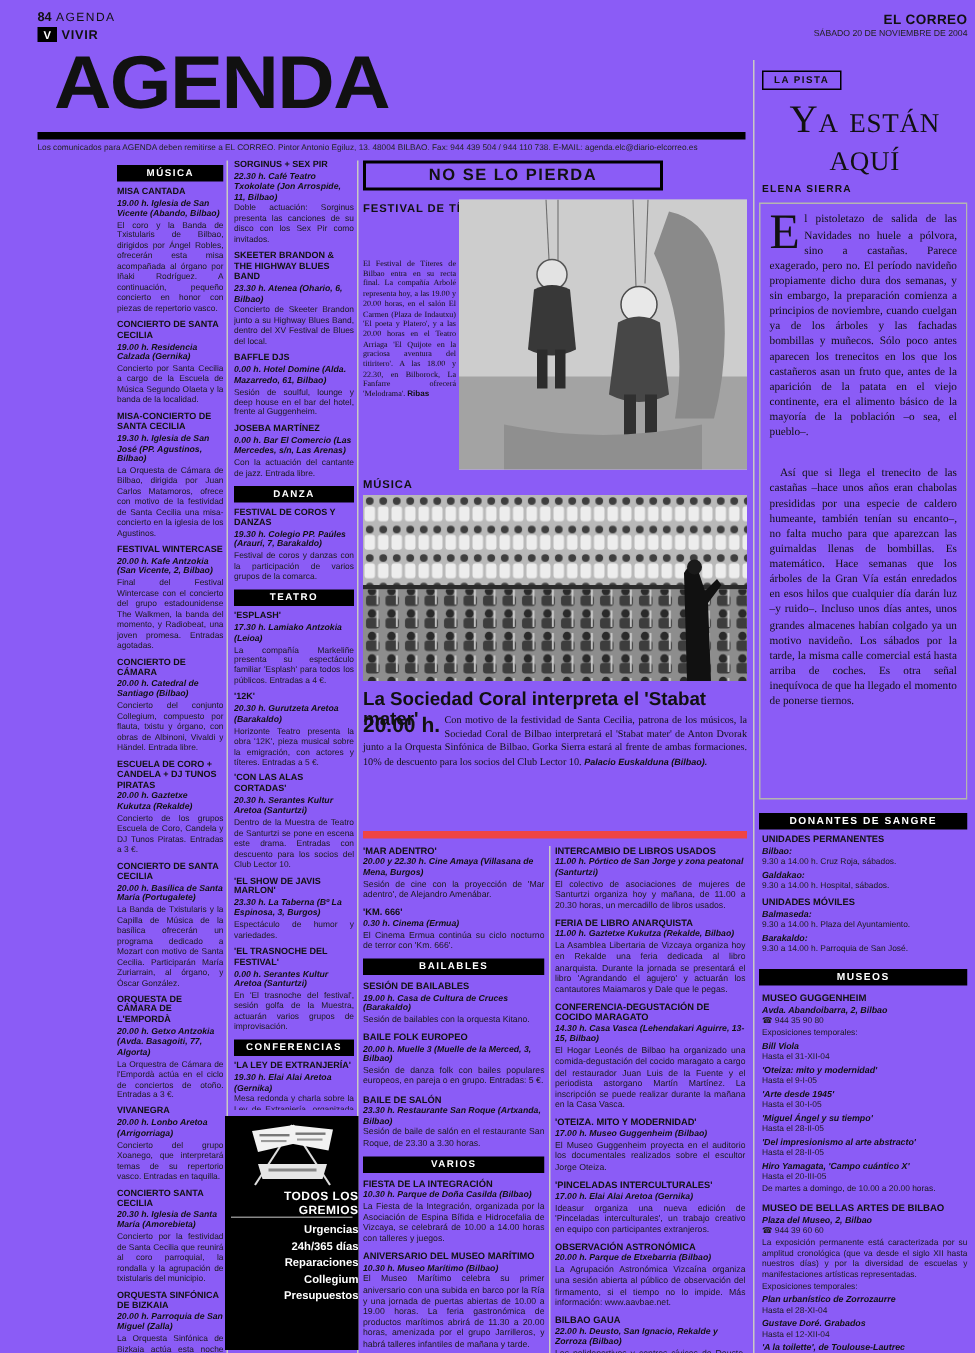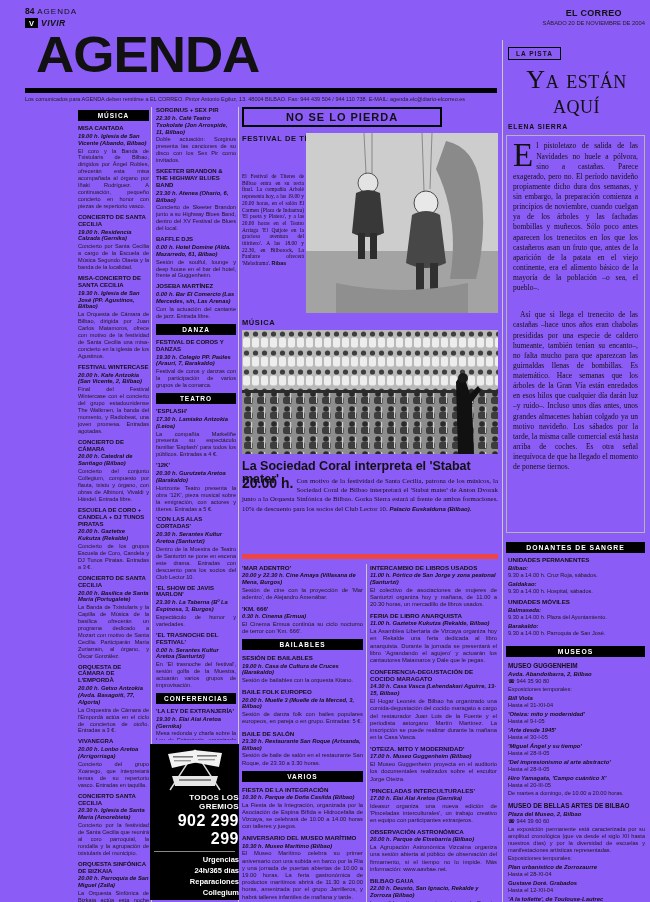--- a/index.html
+++ b/index.html
@@ -7,22 +7,22 @@
         font-family:"Liberation Sans",sans-serif;color:#111;margin:0 auto;}
   [data-name]{box-sizing:border-box;}
 
   
   .hdr-left{position:absolute;left:25px;top:6px;}
   .folio{font-size:8px;letter-spacing:1px;}
   .folio b{font-weight:900;font-size:8.5px;letter-spacing:0;}
   .vivir-row{display:flex;align-items:center;gap:3px;margin-top:2px;}
   .v-box{width:13px;height:10px;background:#000;color:#fff;font-weight:900;font-size:7.5px;
          display:flex;align-items:center;justify-content:center;}
-  .vivir{font-weight:900;font-size:8.5px;letter-spacing:.5px;font-style:italic;}
-  .hdr-right{position:absolute;right:5px;top:8px;text-align:center;}
+  .vivir{font-weight:900;font-size:8.5px;letter-spacing:.5px;}
+  .hdr-right{position:absolute;right:5px;top:8px;text-align:right;}
   .paper{font-weight:900;font-size:9px;letter-spacing:.3px;}
   .pdate{font-size:5.8px;margin-top:2px;color:#222;}
 
   
   .masthead{position:absolute;left:36px;top:30px;font-size:50px;font-weight:900;line-height:1;
             letter-spacing:-1px;transform:scaleX(1.06);transform-origin:left;}
   .thick-rule{position:absolute;left:25px;top:88px;width:472px;height:5px;background:#000;}
   .contact{position:absolute;left:25px;top:96px;width:472px;font-size:5.5px;color:#222;}
 
   
@@ -476,21 +476,20 @@
       <path d="M44,4 L16,8 L20,22 L46,16 Z" fill="#f2f2f2"></path>
       <path d="M42,4 L70,7 L67,21 L40,16 Z" fill="#f2f2f2"></path>
       <rect x="21" y="10" width="20" height="1.6" fill="#777"></rect>
       <rect x="22" y="14" width="17" height="1.4" fill="#999"></rect>
       <rect x="45" y="9" width="20" height="1.6" fill="#777"></rect>
       <rect x="46" y="13" width="17" height="1.4" fill="#999"></rect>
       <path d="M20,30 L66,30 L63,40 L23,40 Z" fill="#e6e6e6"></path>
       <rect x="27" y="33" width="32" height="2" fill="#888"></rect>
     </svg>
     <div class="ad-title" data-name="ad-title">TODOS LOS GREMIOS</div>
-    <div class="ad-phone" data-name="ad-phone-number">902 299 299</div>
     <div class="ad-sep" data-name="ad-divider"></div>
     <div data-name="ad-services">
 
         <div class="ad-line" data-name="ad-service-item">Urgencias</div>
 
         <div class="ad-line" data-name="ad-service-item">24h/365 días</div>
 
         <div class="ad-line" data-name="ad-service-item">Reparaciones</div>
 
         <div class="ad-line" data-name="ad-service-item">Collegium</div>

